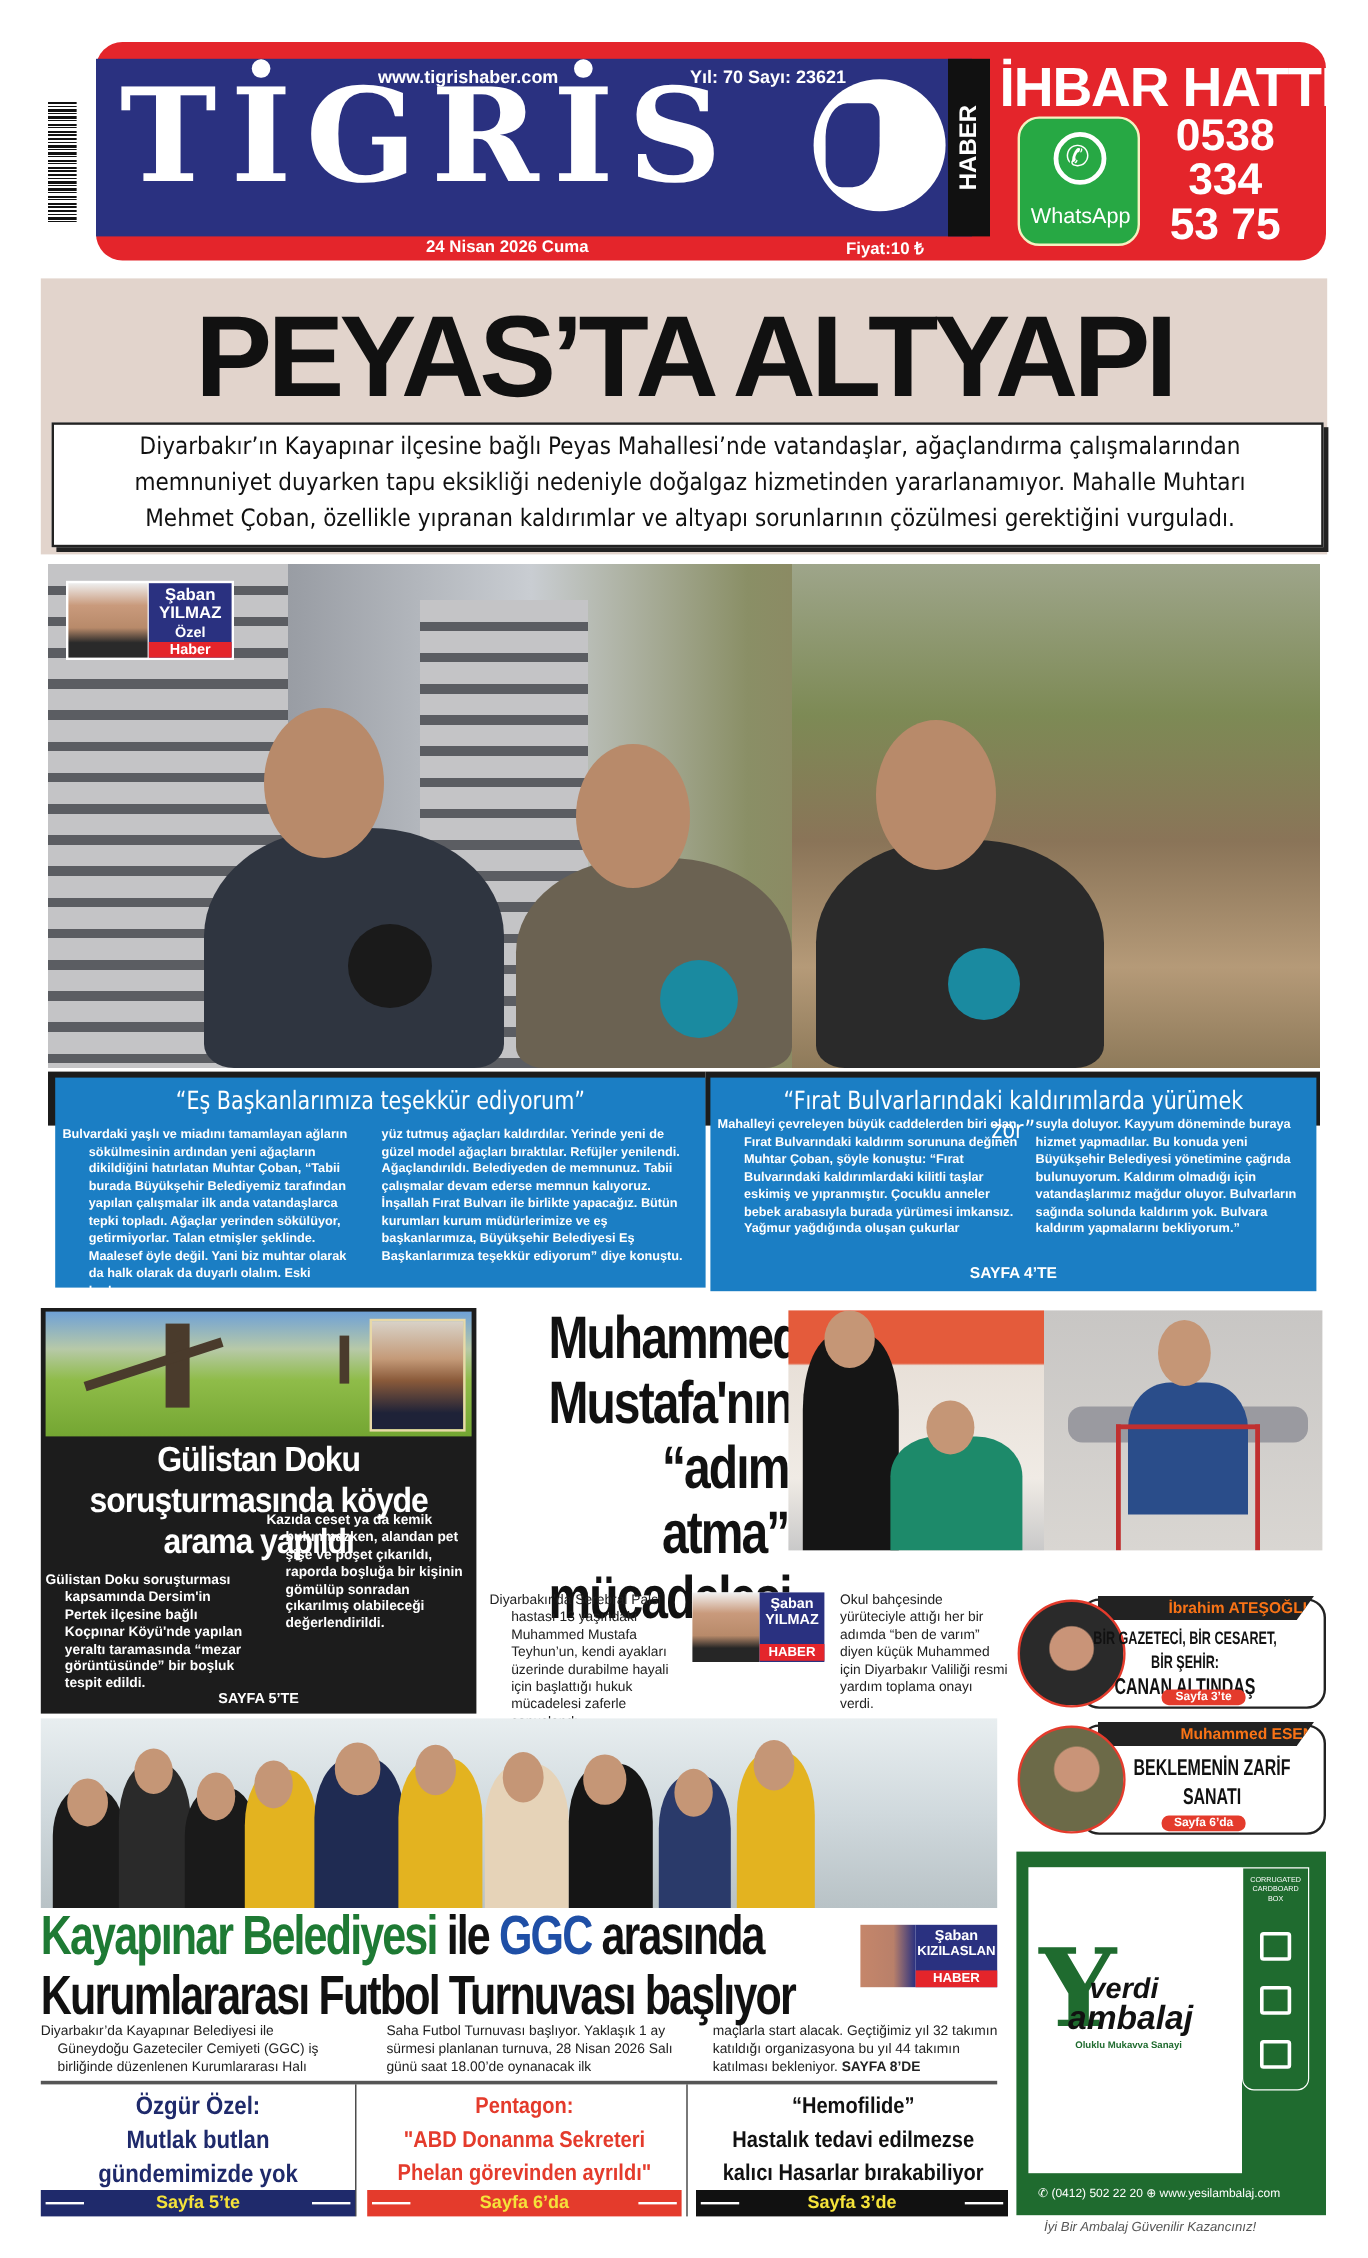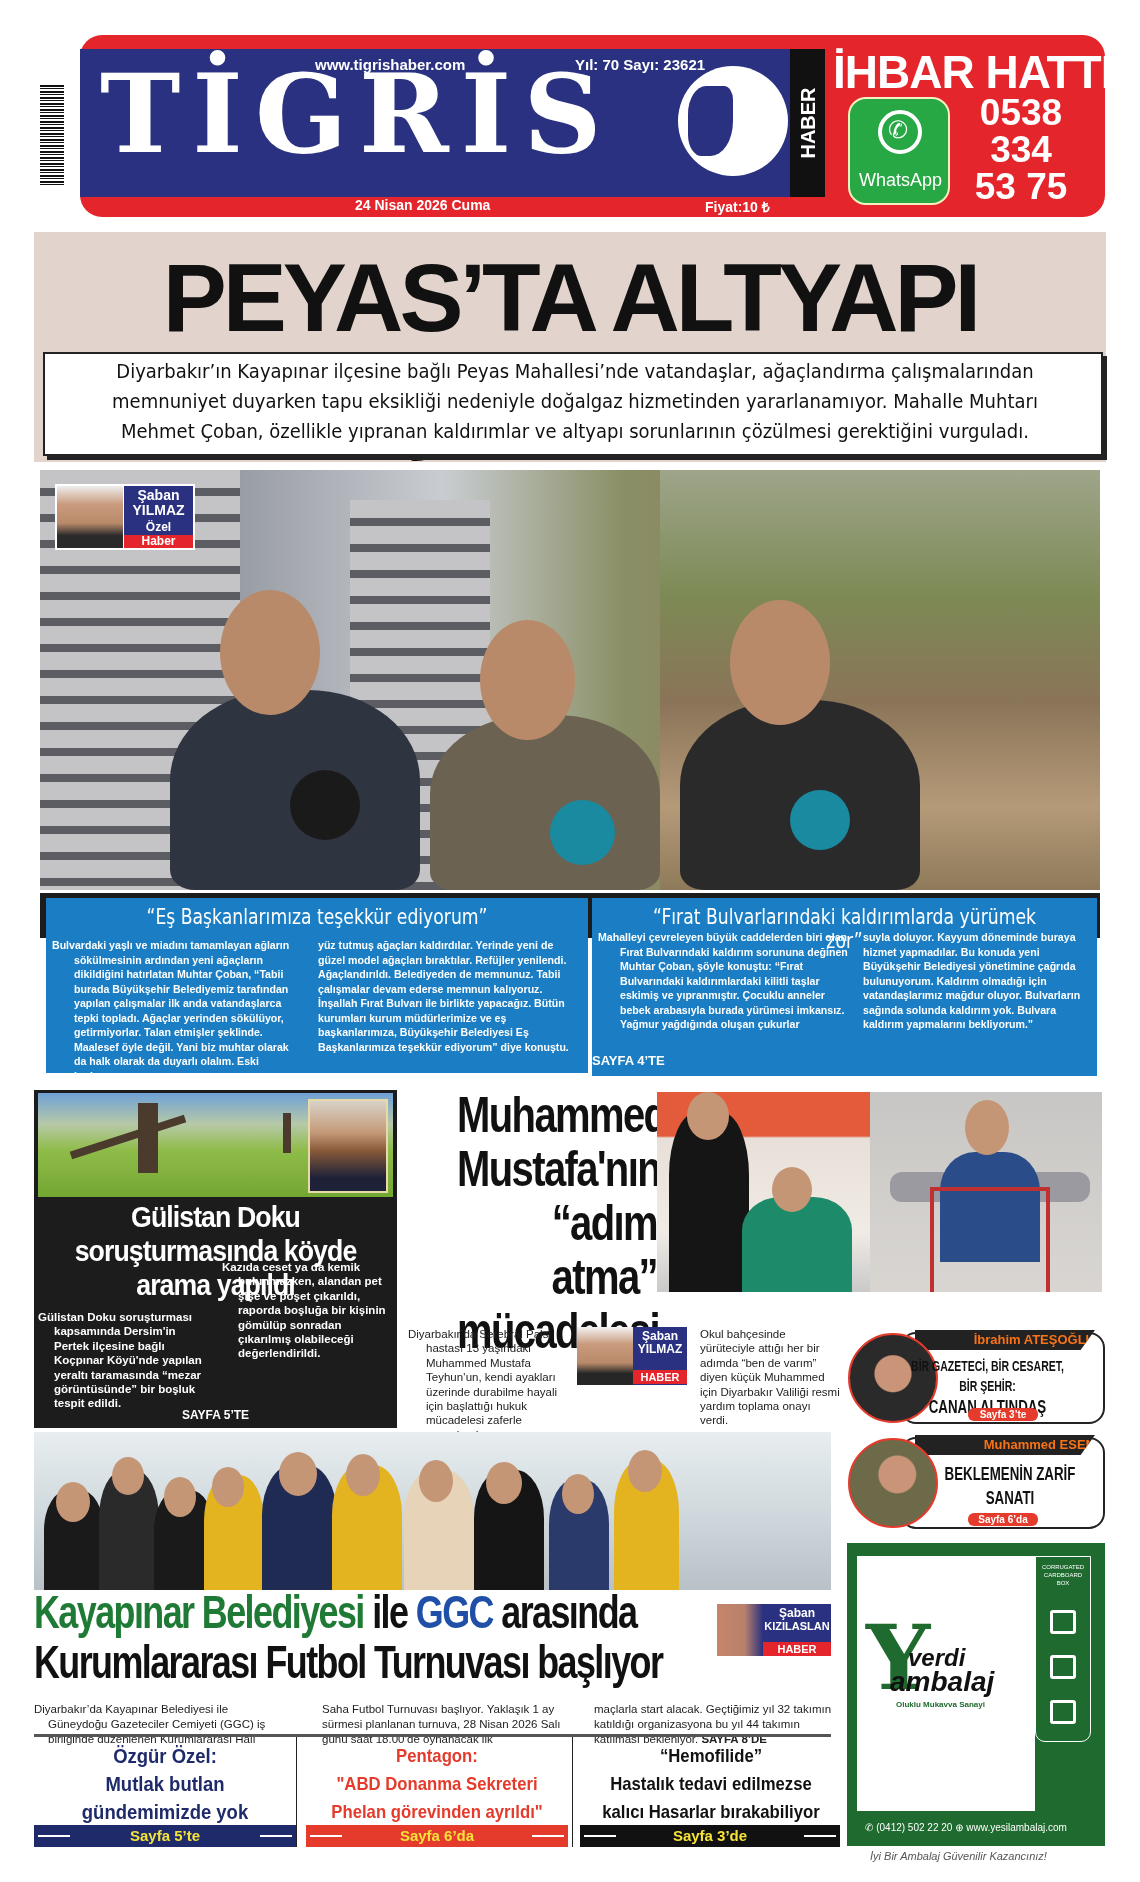--- a/index.html
+++ b/index.html
@@ -45,21 +45,21 @@
   #rep-name2 { left: 124px; top: 502px; width: 69px; color: #fff; font-weight: bold; font-size: 14px; text-align: center; }
   #rep-ozel { left: 124px; top: 520px; width: 69px; color: #fff; font-weight: bold; font-size: 12px; text-align: center; }
   #rep-haber { left: 124px; top: 535px; width: 69px; height: 13px; background: #e4252b; color: #fff; font-weight: bold; font-size: 12px; text-align: center; line-height: 13px; }
 
   
   .blue-box { background: #1b7ec4; }
   .dark-strip { background: #1c1c1c; }
   .quote-title { color: #fff; font-family: "DejaVu Sans", sans-serif; font-size: 21px; text-align: center; transform: scaleX(0.82); transform-origin: center; }
   .quote-col { color: #fff; font-weight: bold; font-size: 10.6px; line-height: 14.5px; }
   .quote-col p { text-indent: -22px; padding-left: 22px; }
-  #sayfa4 { color: #fff; font-weight: bold; font-size: 13px; }
+  #sayfa4 { color: #fff; font-weight: bold; font-size: 13px; text-align: center; }
 
   
   #gul-box { left: 34px; top: 1090px; width: 363px; height: 338px; background: #1c1c1c; }
   #gul-photo { left: 38px; top: 1093px; width: 355px; height: 104px; background: linear-gradient(180deg,#6fa1d6 0%,#b7c9a8 30%,#8fbc49 55%,#74a632 100%); }
   .tree { position: absolute; background: #4a3b2c; }
   #gul-portrait { left: 308px; top: 1099px; width: 80px; height: 94px; background: linear-gradient(180deg,#d8d2c8 0%,#c49a78 35%,#8a5a3a 55%,#1e2238 85%); border: 2px solid #e8d9a8; }
   #gul-headline { left: 34px; top: 1200px; width: 363px; color: #fff; font-weight: bold; font-size: 29px; line-height: 34px; text-align: center; letter-spacing: -1px; transform: scaleX(0.92); transform-origin: center; }
   .gul-col { color: #fff; font-weight: bold; font-size: 11.5px; line-height: 14.4px; }
   .gul-col p { text-indent: -16px; padding-left: 16px; }
   #gul-sayfa { left: 34px; top: 1408px; width: 363px; text-align: center; color: #fff; font-weight: bold; font-size: 12px; }
@@ -90,21 +90,21 @@
   .player { position: absolute; bottom: 0; border-radius: 40% 40% 0 0; }
   .pface { position: absolute; border-radius: 50%; background: #c59676; }
   #foot-headline1 { left: 34px; top: 1586px; font-weight: bold; font-size: 46px; letter-spacing: -2px; line-height: 52px; transform: scaleX(0.78); transform-origin: left; white-space: nowrap; }
   #foot-headline2 { left: 34px; top: 1636px; font-weight: bold; font-size: 46px; letter-spacing: -2px; line-height: 52px; transform: scaleX(0.78); transform-origin: left; white-space: nowrap; color: #111; }
   #foot-rep-photo { left: 717px; top: 1604px; width: 46px; height: 52px; background: linear-gradient(90deg,#c5866a 0%,#b9806a 60%,#2a3180 100%); }
   #foot-rep-box { left: 763px; top: 1604px; width: 68px; height: 52px; background: #2a3180; }
   #foot-rep-n1 { left: 763px; top: 1606px; width: 68px; color: #fff; font-weight: bold; font-size: 12px; text-align: center; }
   #foot-rep-n2 { left: 763px; top: 1620px; width: 68px; color: #fff; font-weight: bold; font-size: 11px; text-align: center; }
   #foot-rep-haber { left: 763px; top: 1642px; width: 68px; height: 14px; background: #e4252b; color: #fff; font-weight: bold; font-size: 11px; text-align: center; line-height: 14px; }
   .foot-col { font-size: 11.5px; line-height: 15px; color: #222; }
-  .foot-col p { text-indent: -14px; padding-left: 14px; margin-top: 16px; }
+  .foot-col p { text-indent: -14px; padding-left: 14px; }
   #foot-rule { left: 34px; top: 1734px; width: 797px; height: 3px; background: #555; }
 
   
   .teaser-title { position: absolute; text-align: center; font-weight: bold; font-size: 21px; line-height: 28px; transform: scaleX(0.88); transform-origin: center; }
   .teaser-band { position: absolute; height: 22px; text-align: center; color: #f5e33a; font-weight: bold; font-size: 15px; line-height: 22px; }
   .teaser-band::before, .teaser-band::after { content: ""; position: absolute; top: 10px; width: 32px; height: 2px; background: #fff; }
   .teaser-band::before { left: 4px; }
   .teaser-band::after { right: 4px; }
   .vrule { position: absolute; width: 1px; background: #222; }
 

